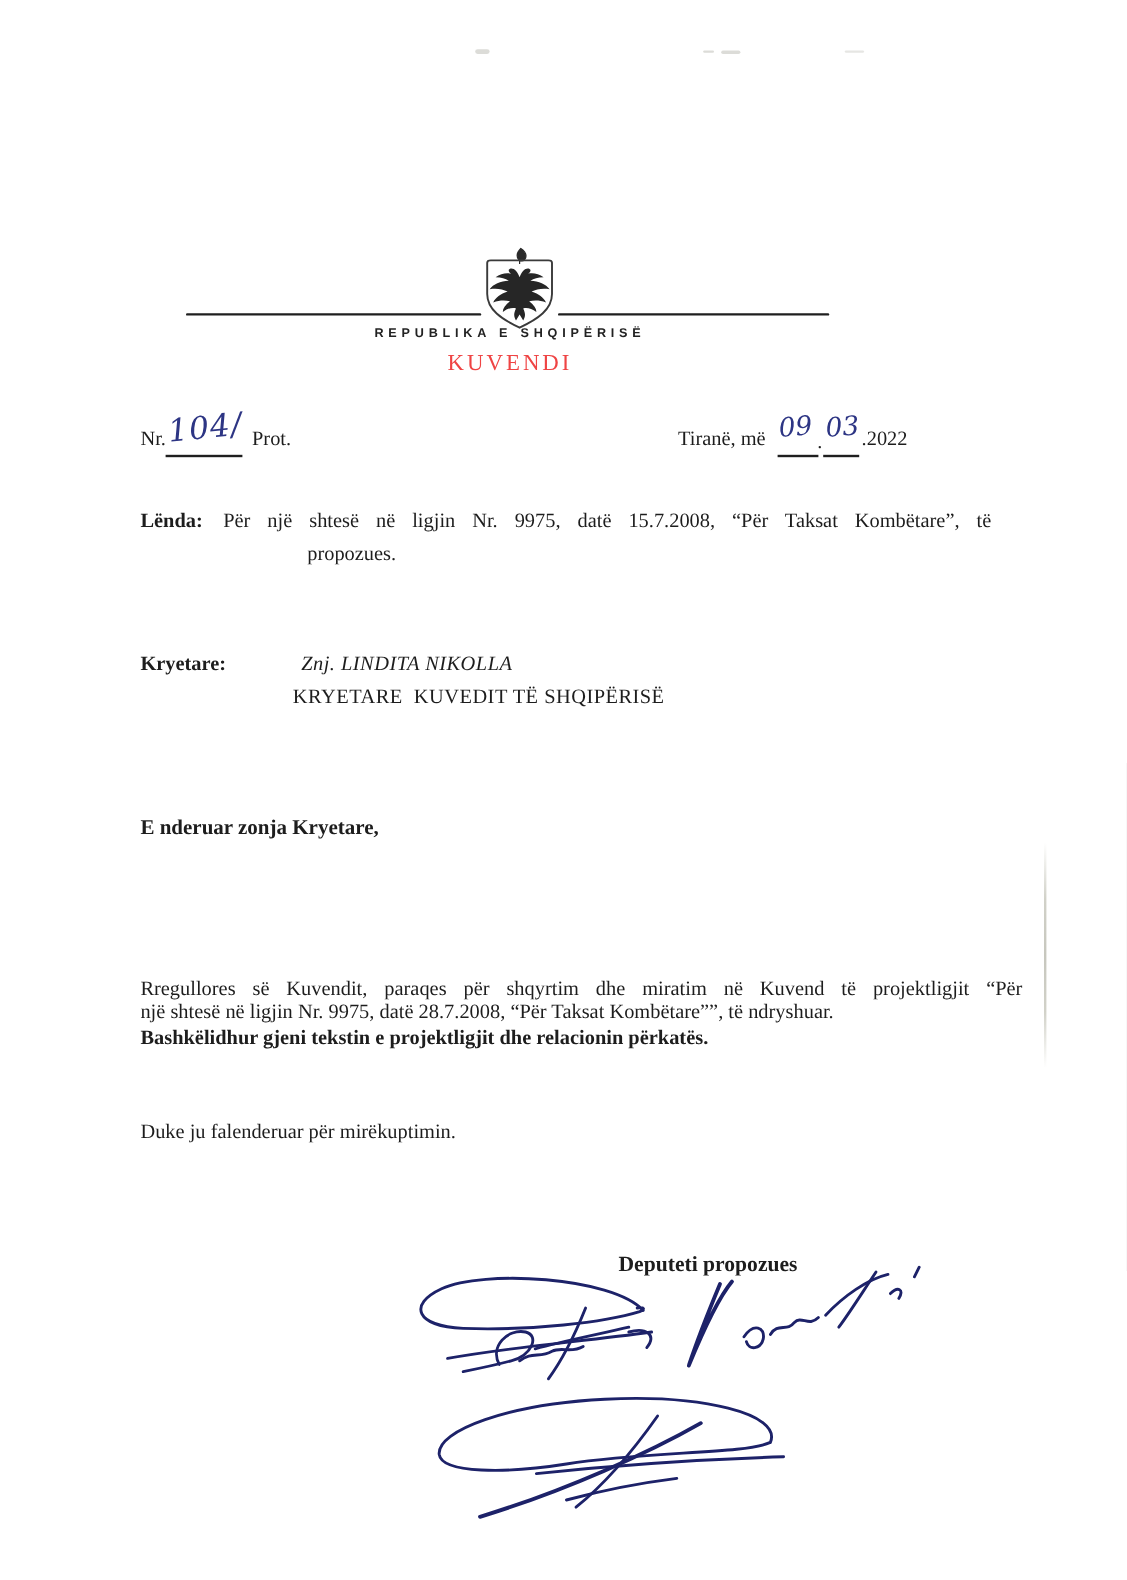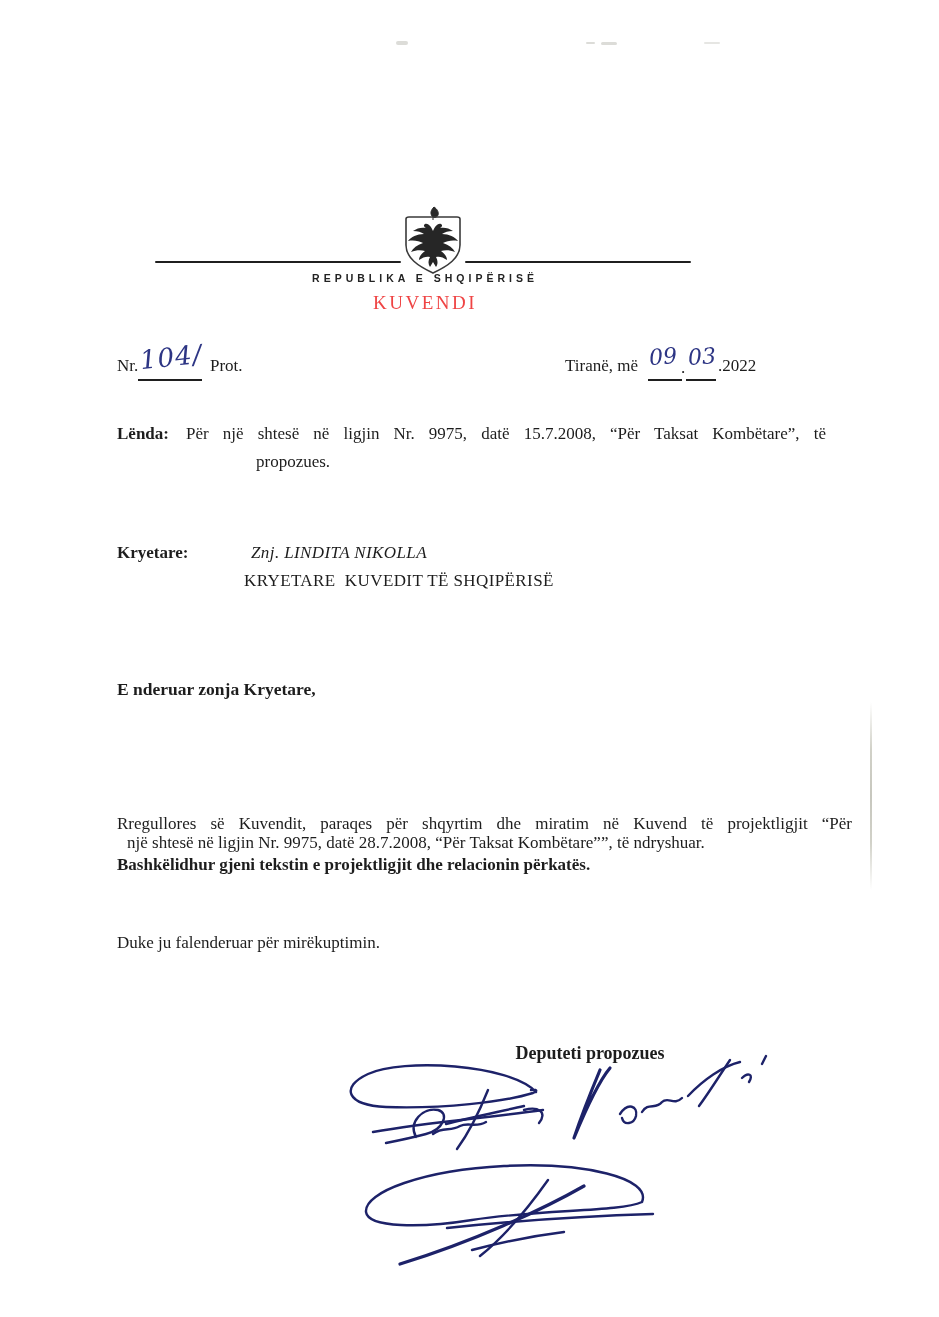--- a/index.html
+++ b/index.html
@@ -116,21 +116,21 @@
   <div class="subject-line1">Për një shtesë në ligjin Nr. 9975, datë 15.7.2008, “Për Taksat Kombëtare”, të</div>
   <div class="subject-line2">propozues.</div>
 
   <div class="abs serif17 bold" style="left:117px;top:543px;">Kryetare:</div>
   <div class="abs serif17" style="left:251px;top:543px;letter-spacing:.4px;font-style:italic;">Znj. LINDITA NIKOLLA</div>
   <div class="abs serif17" style="left:244px;top:571px;letter-spacing:.4px;white-space:pre;">KRYETARE  KUVEDIT TË SHQIPËRISË</div>
 
   <div class="abs bold" style="left:117px;top:679px;font-size:17.5px;">E nderuar zonja Kryetare,</div>
 
   <div class="pline stretch" style="top:792px;margin-top:21px;">Rregullores së Kuvendit, paraqes për shqyrtim dhe miratim në Kuvend të projektligjit “Për</div>
-  <div class="pline" style="top:832px;margin-left:10px;">një shtesë në ligjin Nr. 9975, datë 28.7.2008, “Për Taksat Kombëtare””, të ndryshuar.</div>
+  <div class="pline" style="top:832px;">një shtesë në ligjin Nr. 9975, datë 28.7.2008, “Për Taksat Kombëtare””, të ndryshuar.</div>
 
   <div class="abs bold" style="left:117px;top:855px;font-size:17px;">Bashkëlidhur gjeni tekstin e projektligjit dhe relacionin përkatës.</div>
 
   <div class="abs bold" style="left:470px;top:1043px;width:240px;text-align:center;font-size:18px;">Deputeti propozues</div>
 
   <div class="abs" style="left:117px;top:933px;font-size:17px;">Duke ju falenderuar për mirëkuptimin.</div>
 
   <svg class="abs" style="left:338px;top:1052px;" width="432" height="112" viewBox="0 0 432 112" aria-label="Petrit Vasili">
     <path class="sig-stroke" d="M198,40 C172,12 64,6 30,22 C2,35 8,53 48,55 C104,57 166,50 195,41 C200,39 199,37 193,38"></path>
     <path class="sig-stroke" d="M78,85 C70,70 85,55 100,58 C112,61 105,78 88,82 C73,86 58,89 48,91"></path>

